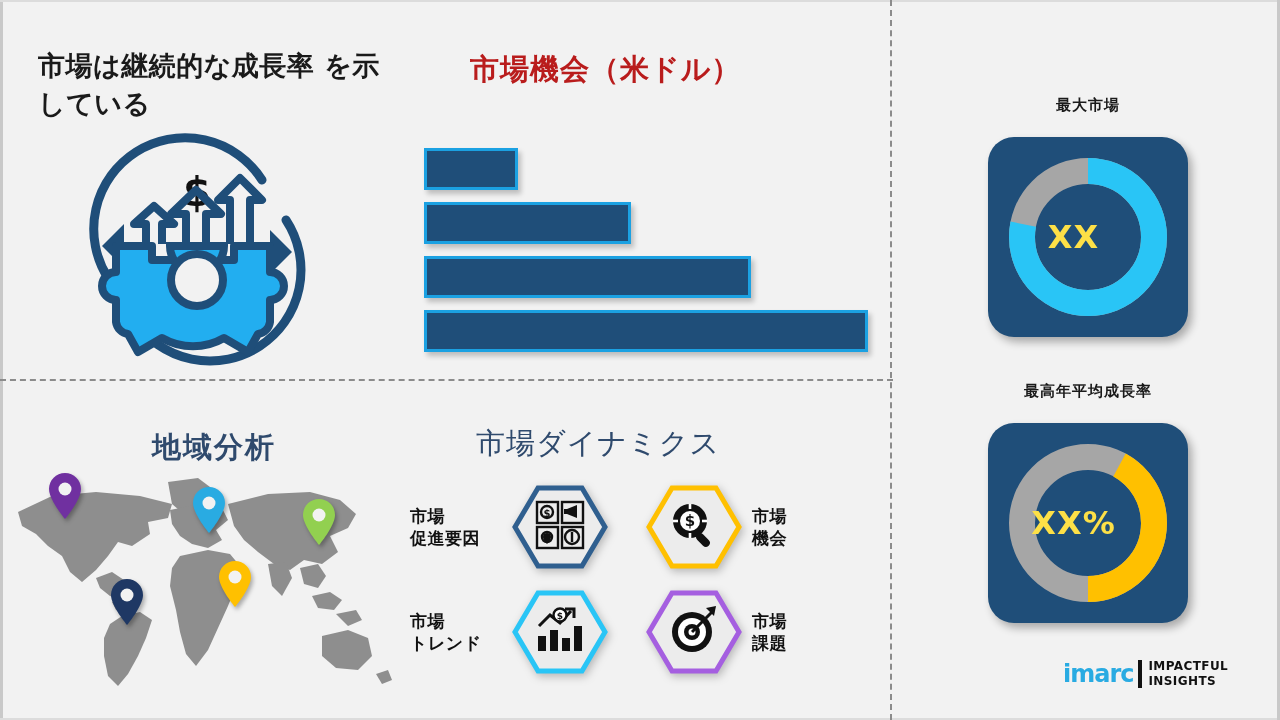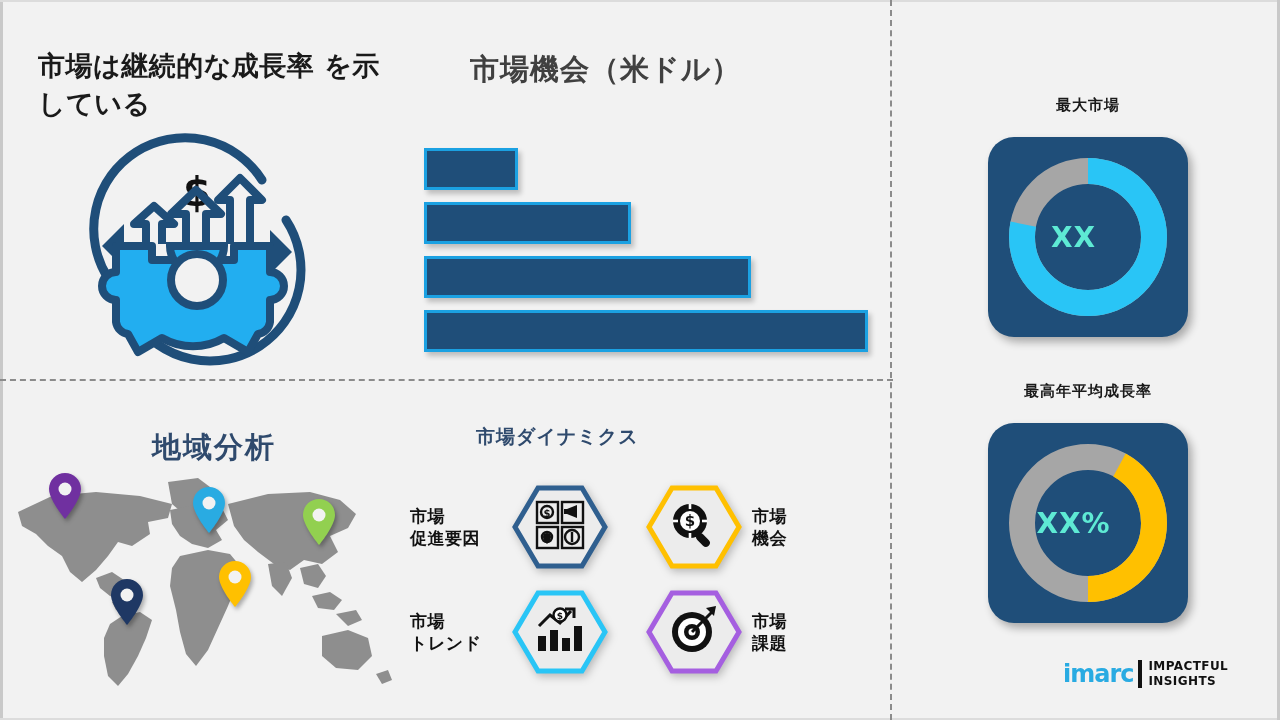--- a/index.html
+++ b/index.html
@@ -30,29 +30,29 @@
   }
 
   
   .title-growth {
     position:absolute; left:38px; top:47px; width:350px;
     font-size:27px; font-weight:700; color:#1a1a1a; line-height:1.42;
     letter-spacing:0.5px;
   }
   .title-opportunity {
     position:absolute; left:470px; top:50px;
-    font-size:29px; font-weight:700; color:#404040; letter-spacing:1px;
+    font-size:29px; font-weight:700; color:#b91c1c; letter-spacing:1px;
   }
   .title-regional {
     position:absolute; left:152px; top:428px;
     font-size:29px; font-weight:700; color:#2f4a6d; letter-spacing:2px;
   }
   .title-dynamics {
     position:absolute; left:476px; top:424px;
-    font-size:19px; font-weight:700; color:#2f4a6d; letter-spacing:1px;
+    font-size:29px; font-weight:400; color:#2f4a6d; letter-spacing:1px;
   }
   .donut-title {
     position:absolute; font-size:15px; font-weight:700; color:#1a1a1a;
     text-align:center; width:260px; letter-spacing:1px;
   }
   .donut-title.t1 { left:958px; top:96px; }
   .donut-title.t2 { left:958px; top:382px; }
 
   
   .growth-icon { position:absolute; left:72px; top:128px; width:250px; height:240px; }
@@ -69,21 +69,21 @@
   .donut-card {
     position:absolute; width:200px; height:200px;
     background:#1f4e79; border-radius:26px;
     box-shadow:4px 5px 9px rgba(0,0,0,0.3);
   }
   .donut-card.c1 { left:988px; top:137px; }
   .donut-card.c2 { left:988px; top:423px; }
   .donut-center {
     position:absolute; left:0; top:0; width:171px; height:200px;
     display:flex; align-items:center; justify-content:center;
-    color:#5eead4; font-size:28px; font-weight:700; letter-spacing:1px;
+    color:#fde047; font-size:32px; font-weight:700; letter-spacing:1px;
   }
 
   
   .map-wrap { position:absolute; left:0px; top:460px; width:400px; height:240px; }
   .pin { position:absolute; filter:drop-shadow(2px 3px 2px rgba(0,0,0,0.3)); }
 
   
   .hex-item { position:absolute; display:flex; align-items:center; }
   .hex {
     position:relative; width:96px; height:84px;

